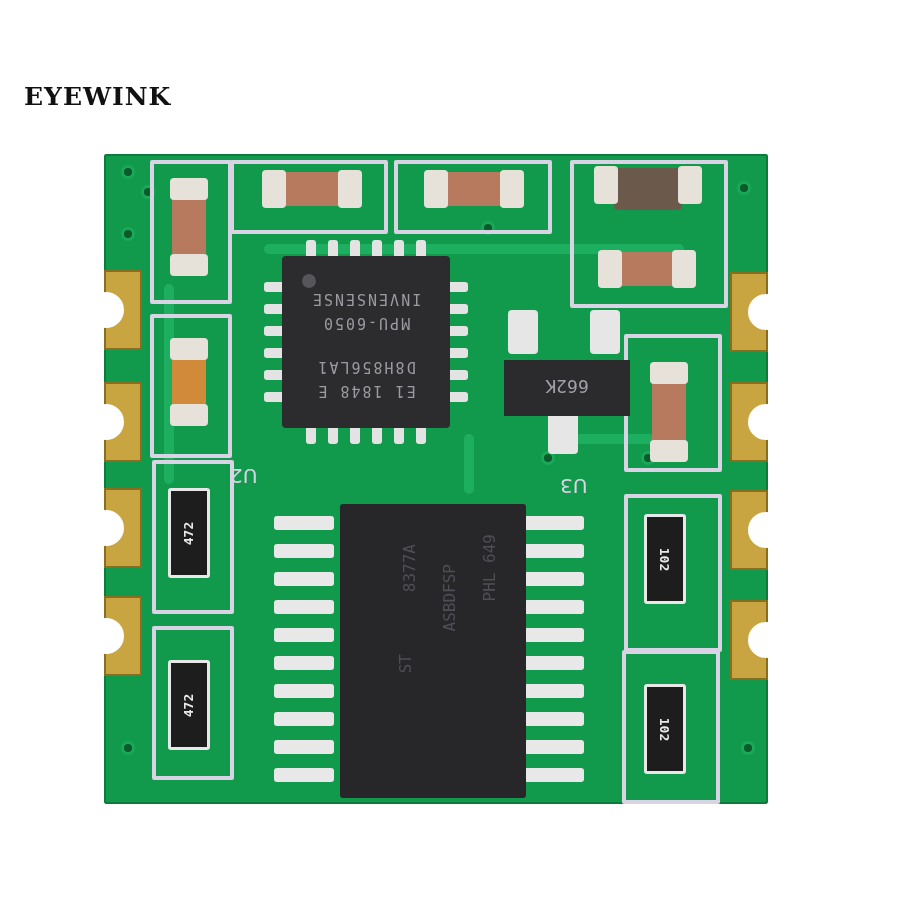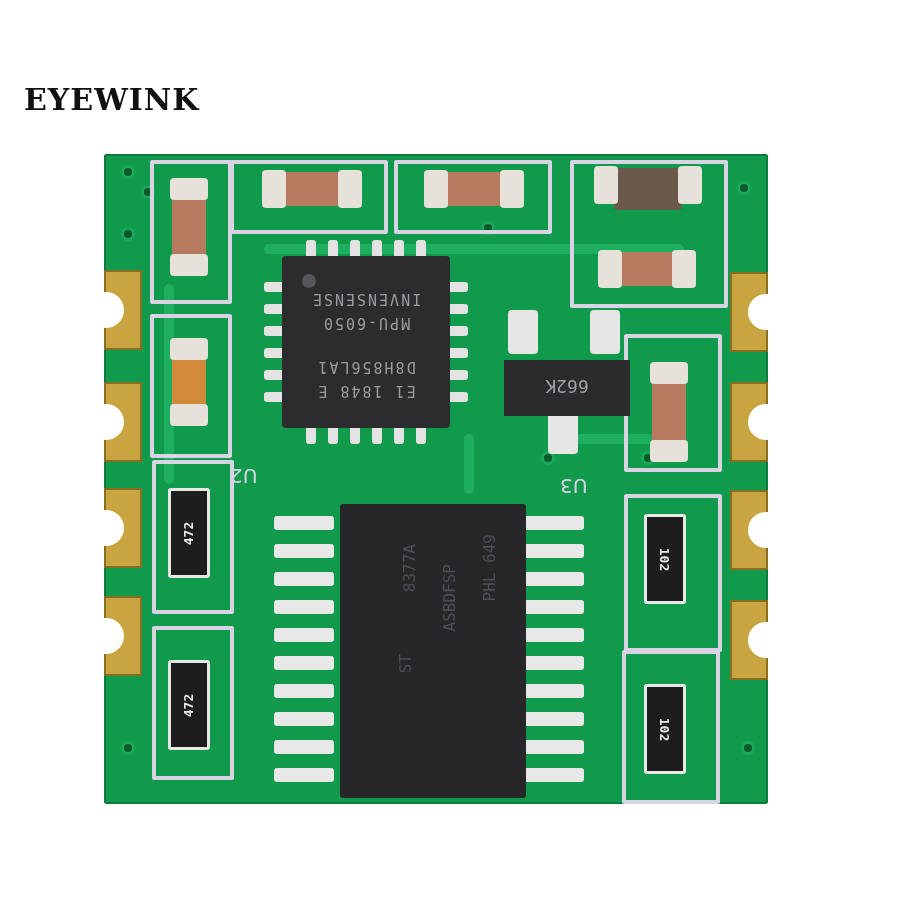--- a/index.html
+++ b/index.html
@@ -1,17 +1,17 @@
 <!DOCTYPE html>
 <html><head>
 <meta charset="utf-8">
 <style>
   html,body{margin:0;padding:0;background:#ffffff;}
   body{width:915px;height:915px;position:relative;overflow:hidden;font-family:"DejaVu Sans",sans-serif;}
-  .brand{position:absolute;left:24px;top:82px;font-family:"DejaVu Serif",serif;font-weight:bold;font-size:30px;letter-spacing:1px;color:#111;}
+  .brand{position:absolute;left:24px;top:82px;font-family:"DejaVu Serif",serif;font-weight:bold;font-size:25px;letter-spacing:1px;color:#111;}
   .board{position:absolute;left:104px;top:154px;width:664px;height:650px;background:#129a4c;border-radius:3px;box-shadow:inset 0 0 0 2px #0e7a3b;}
   .via{position:absolute;width:8px;height:8px;border-radius:50%;background:#0a5a2a;box-shadow:0 0 0 3px #1aa85a;}
   .silk{position:absolute;border:4px solid #d9d3e6;border-radius:2px;}
   .pad{position:absolute;width:38px;height:80px;background:#c8a541;border:2px solid #8a6e1f;box-sizing:border-box;}
   .pad .hole{position:absolute;top:20px;width:36px;height:36px;border-radius:50%;background:#fff;}
   .pad.left{left:0;}
   .pad.left .hole{left:-18px;}
   .pad.right{right:0;}
   .pad.right .hole{right:-18px;}
   .cap-h{position:absolute;height:34px;background:#b77a5e;border-radius:4px;}

